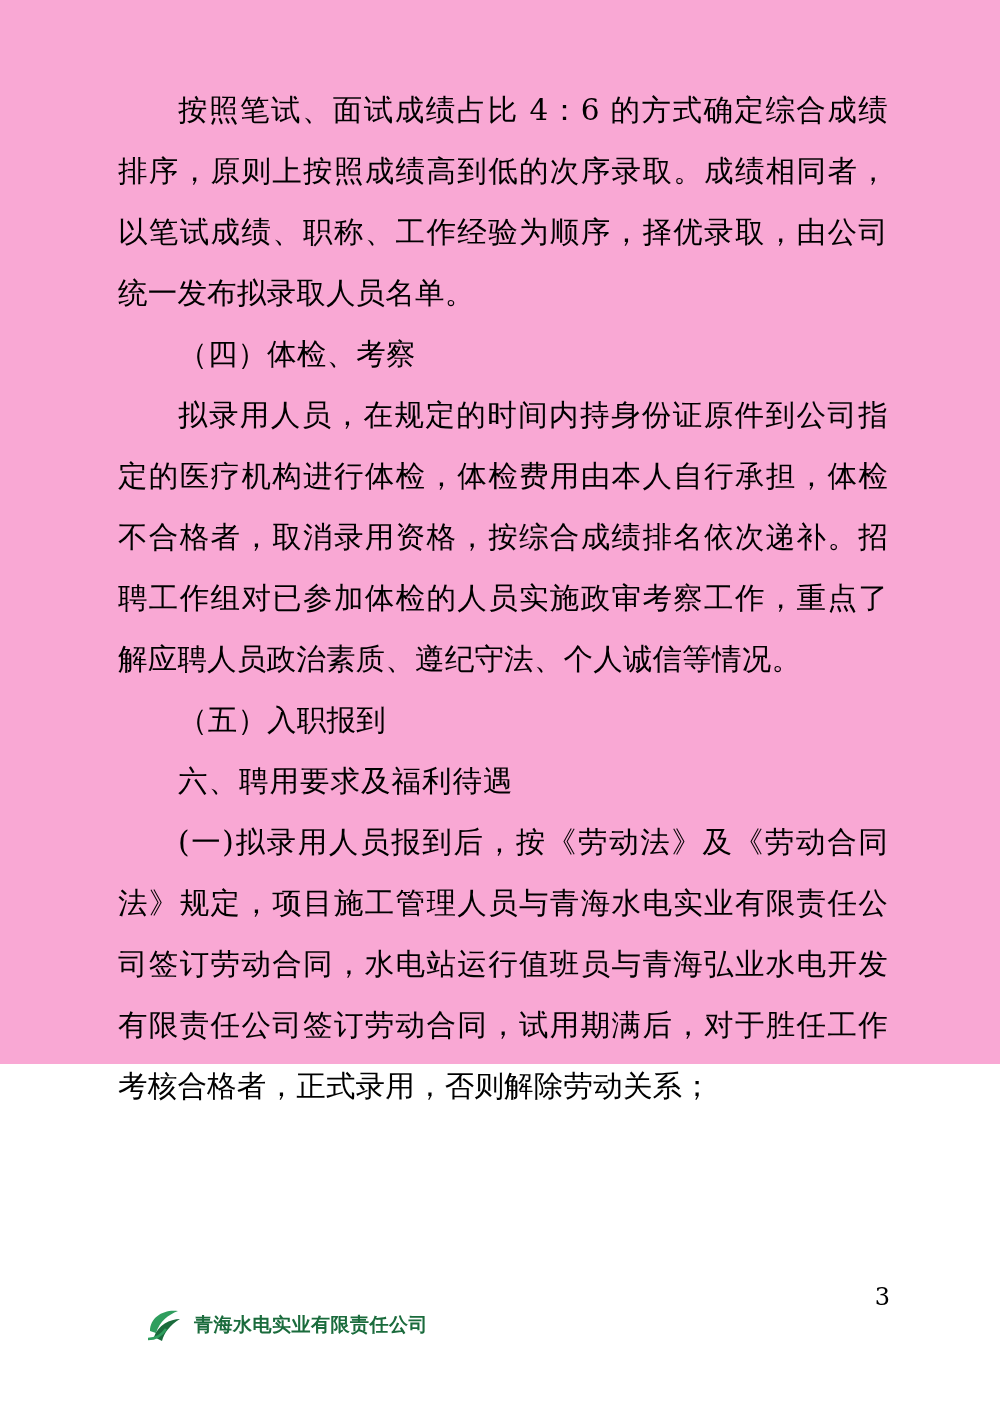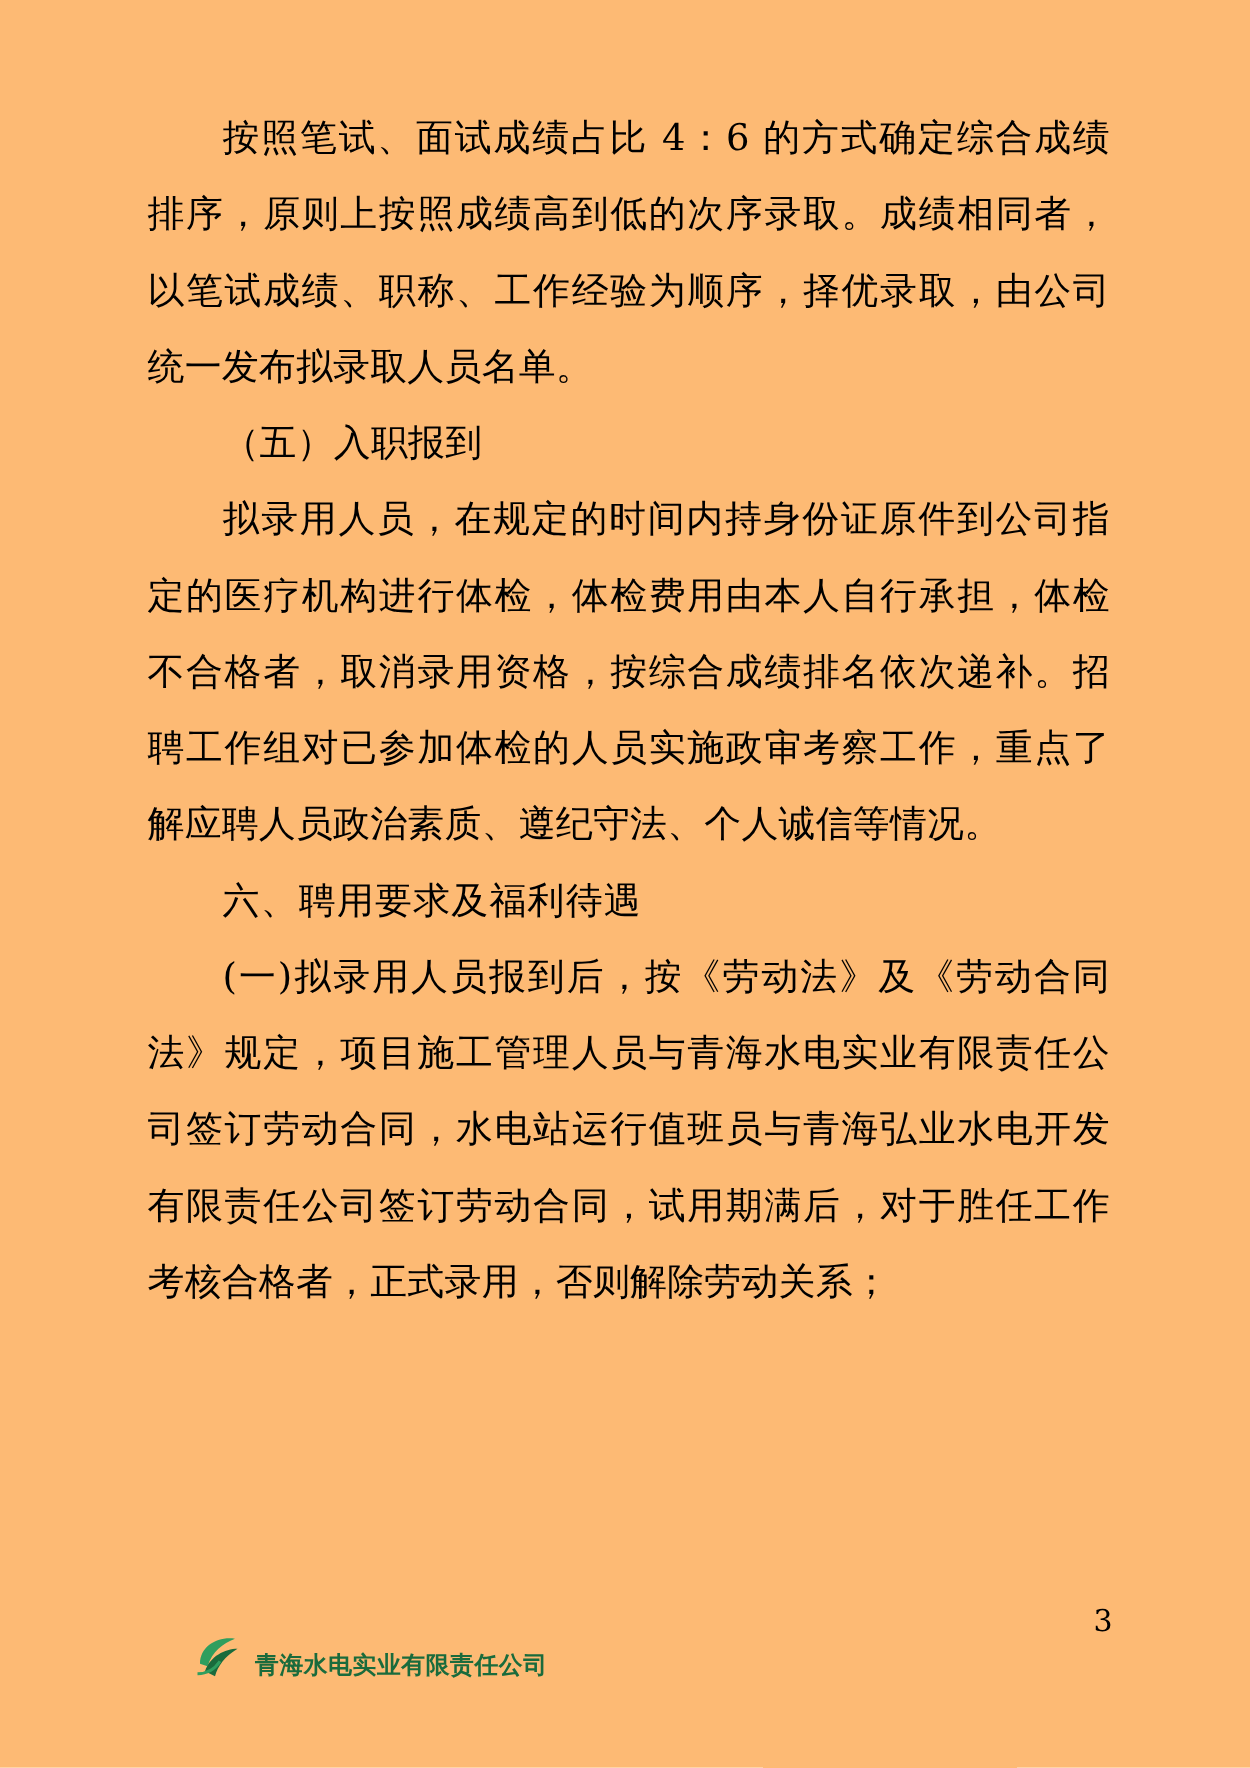--- a/index.html
+++ b/index.html
@@ -12,22 +12,22 @@
     height: 1414px;
     font-family: "DejaVu Serif", "Liberation Serif", serif;
     color: #000000;
     position: relative;
     overflow: hidden;
   }
   .page {
     position: absolute;
     left: 0; top: 0;
     width: 1000px;
-    height: 1414px;
-    background: #fdba74;
+    height: 1064px;
+    background: #f9a8d4;
   }
   .content {
     position: absolute;
     left: 118px;
     top: 80px;
     width: 770px;
   }
   p {
     margin: 0;
     font-size: 29.5px;
@@ -39,24 +39,24 @@
   p.indent {
     text-indent: 60px;
   }
   p.heading {
     font-weight: normal;
     text-indent: 60px;
     letter-spacing: 1px;
   }
   .footer-logo {
     position: absolute;
-    left: 154px;
+    left: 144px;
     top: 1305px;
     display: flex;
-    align-items: flex-end;
+    align-items: center;
     gap: 8px;
   }
   .logo-mark {
     width: 42px;
     height: 40px;
     position: relative;
   }
   .logo-text {
     font-family: "DejaVu Sans", "Liberation Sans", sans-serif;
     font-size: 19px;
@@ -71,22 +71,23 @@
     font-size: 24px;
     font-family: "DejaVu Serif", "Liberation Serif", serif;
   }
 </style>
 </head>
 <body>
 
 <div class="page">
   <div class="content">
     <p class="indent">按照笔试、面试成绩占比 4：6 的方式确定综合成绩排序，原则上按照成绩高到低的次序录取。成绩相同者，以笔试成绩、职称、工作经验为顺序，择优录取，由公司统一发布拟录取人员名单。</p>
+    <p class="indent">（四）体检、考察</p>
+    <p class="indent">拟录用人员，在规定的时间内持身份证原件到公司指定的医疗机构进行体检，体检费用由本人自行承担，体检不合格者，取消录用资格，按综合成绩排名依次递补。招聘工作组对已参加体检的人员实施政审考察工作，重点了解应聘人员政治素质、遵纪守法、个人诚信等情况。</p>
     <p class="indent">（五）入职报到</p>
-    <p class="indent">拟录用人员，在规定的时间内持身份证原件到公司指定的医疗机构进行体检，体检费用由本人自行承担，体检不合格者，取消录用资格，按综合成绩排名依次递补。招聘工作组对已参加体检的人员实施政审考察工作，重点了解应聘人员政治素质、遵纪守法、个人诚信等情况。</p>
     <p class="heading">六、聘用要求及福利待遇</p>
     <p class="indent">(一)拟录用人员报到后，按《劳动法》及《劳动合同法》规定，项目施工管理人员与青海水电实业有限责任公司签订劳动合同，水电站运行值班员与青海弘业水电开发有限责任公司签订劳动合同，试用期满后，对于胜任工作考核合格者，正式录用，否则解除劳动关系；</p>
 
   </div>
 
   <div class="page-number">3</div>
 
   <div class="footer-logo">
     <span class="logo-mark">
       <svg width="42" height="40" viewBox="0 0 42 40" xmlns="http://www.w3.org/2000/svg">

